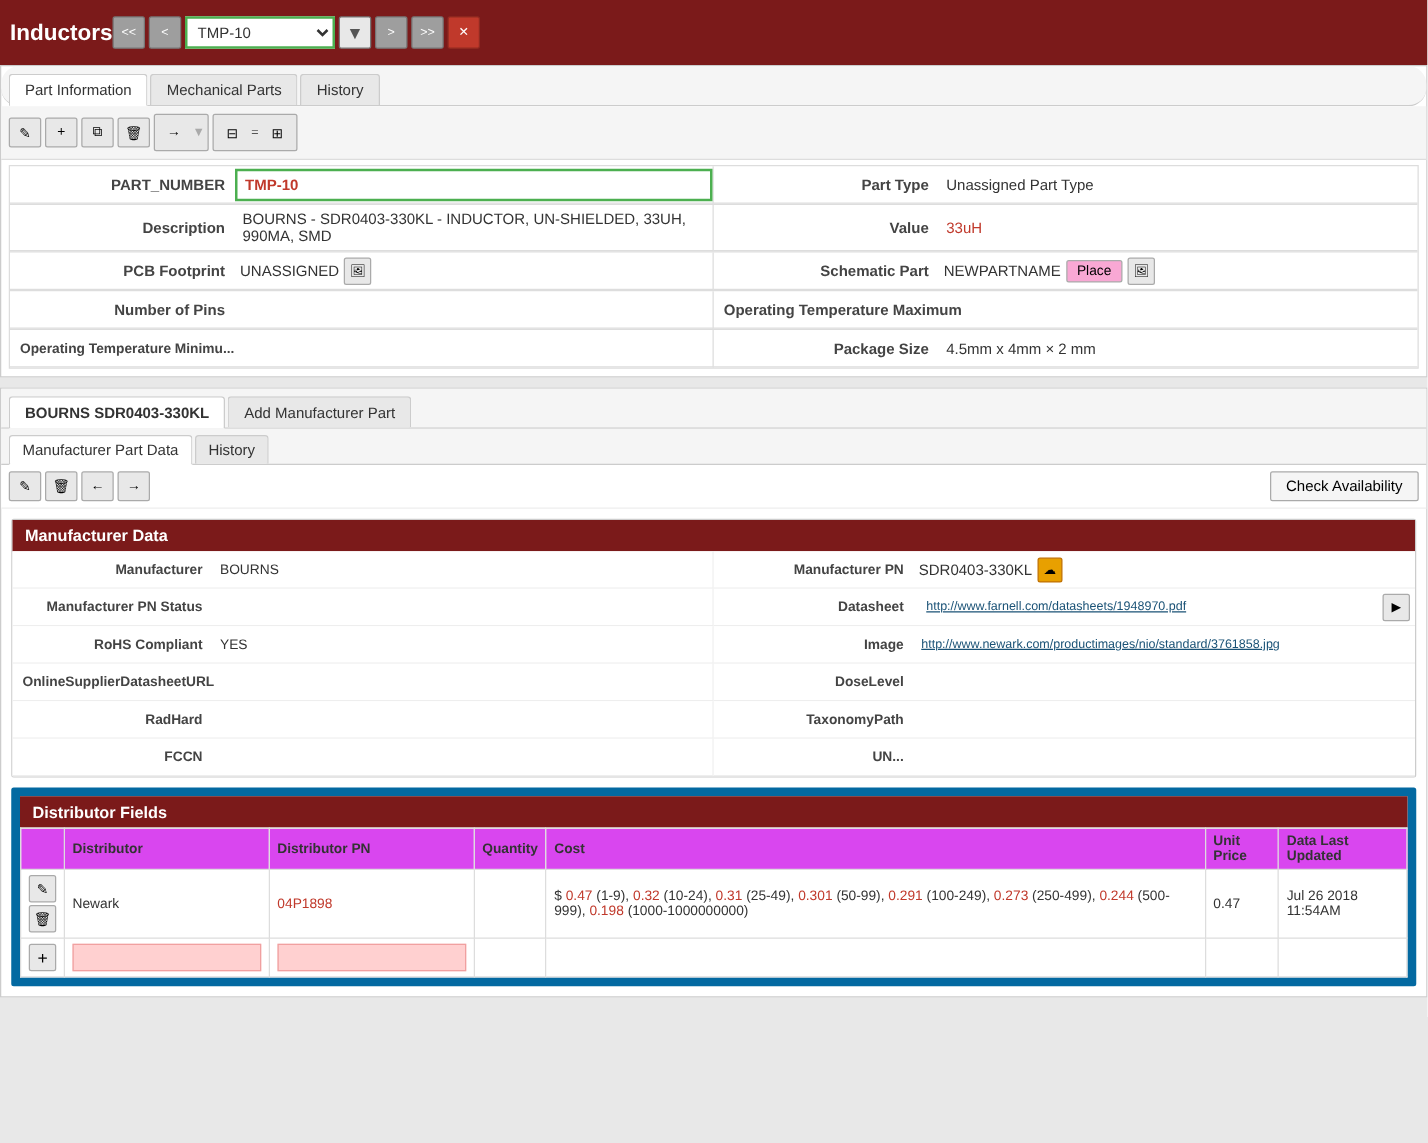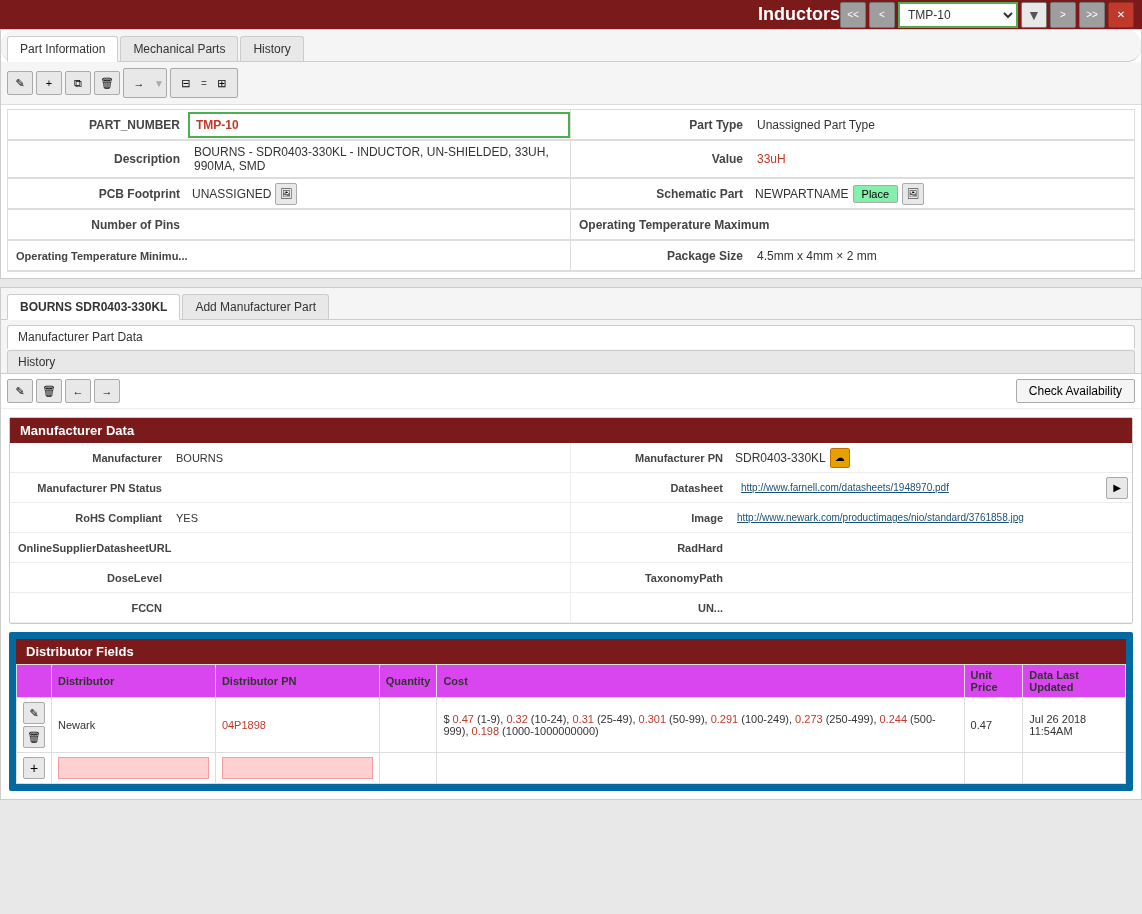--- a/index.html
+++ b/index.html
@@ -4,23 +4,23 @@
   <style>
     * { box-sizing: border-box; margin: 0; padding: 0; }
     body { font-family: Arial, sans-serif; font-size: 12px; background: #f0f0f0; color: #333; }
 
     
     .app-header {
       background: #7b1a1a;
       color: white;
       display: flex;
       align-items: center;
-      justify-content: flex-end;
+      justify-content: flex-start;
       padding: 0 8px;
-      height: 29px;
+      height: 52px;
     }
     .app-title {
       font-size: 18px;
       font-weight: bold;
       color: white;
     }
     .header-controls {
       display: flex;
       align-items: center;
       gap: 3px;
@@ -141,21 +141,21 @@
       border: 1px solid #aaa;
       width: 22px;
       height: 22px;
       cursor: pointer;
       display: flex; align-items: center; justify-content: center;
       font-size: 10px;
       border-radius: 2px;
       margin-left: 4px;
     }
     .place-btn {
-      background: #86efac;
+      background: #f9a8d4;
       border: 1px solid #aaa;
       padding: 2px 8px;
       cursor: pointer;
       font-size: 11px;
       border-radius: 2px;
       margin-left: 4px;
     }
 
     
     .mfr-tab-outer {
@@ -180,21 +180,20 @@
       color: #333;
     }
 
     
     .inner-tab-bar {
       display: flex;
       background: #f5f5f5;
       border-bottom: 1px solid #ccc;
       padding: 5px 6px 0 6px;
       gap: 2px;
-      flex-direction: column;
     }
     .inner-tab {
       padding: 4px 10px;
       border: 1px solid #ccc;
       border-bottom: none;
       background: #e8e8e8;
       cursor: pointer;
       border-radius: 3px 3px 0 0;
       font-size: 12px;
     }
@@ -560,26 +559,26 @@
         <div class="mfr-form-cell">
           <span class="mfr-label">Image</span>
           <span class="mfr-value link" style="font-size:10px;">http://www.newark.com/productimages/nio/standard/3761858.jpg</span>
         </div>
 
         <div class="mfr-form-cell">
           <span class="mfr-label">OnlineSupplierDatasheetURL</span>
           <span class="mfr-value"></span>
         </div>
         <div class="mfr-form-cell">
+          <span class="mfr-label">DoseLevel</span>
+          <span class="mfr-value"></span>
+        </div>
+
+        <div class="mfr-form-cell">
           <span class="mfr-label">RadHard</span>
-          <span class="mfr-value"></span>
-        </div>
-
-        <div class="mfr-form-cell">
-          <span class="mfr-label">DoseLevel</span>
           <span class="mfr-value"></span>
         </div>
         <div class="mfr-form-cell">
           <span class="mfr-label">TaxonomyPath</span>
           <span class="mfr-value"></span>
         </div>
 
         <div class="mfr-form-cell">
           <span class="mfr-label">FCCN</span>
           <span class="mfr-value"></span>

